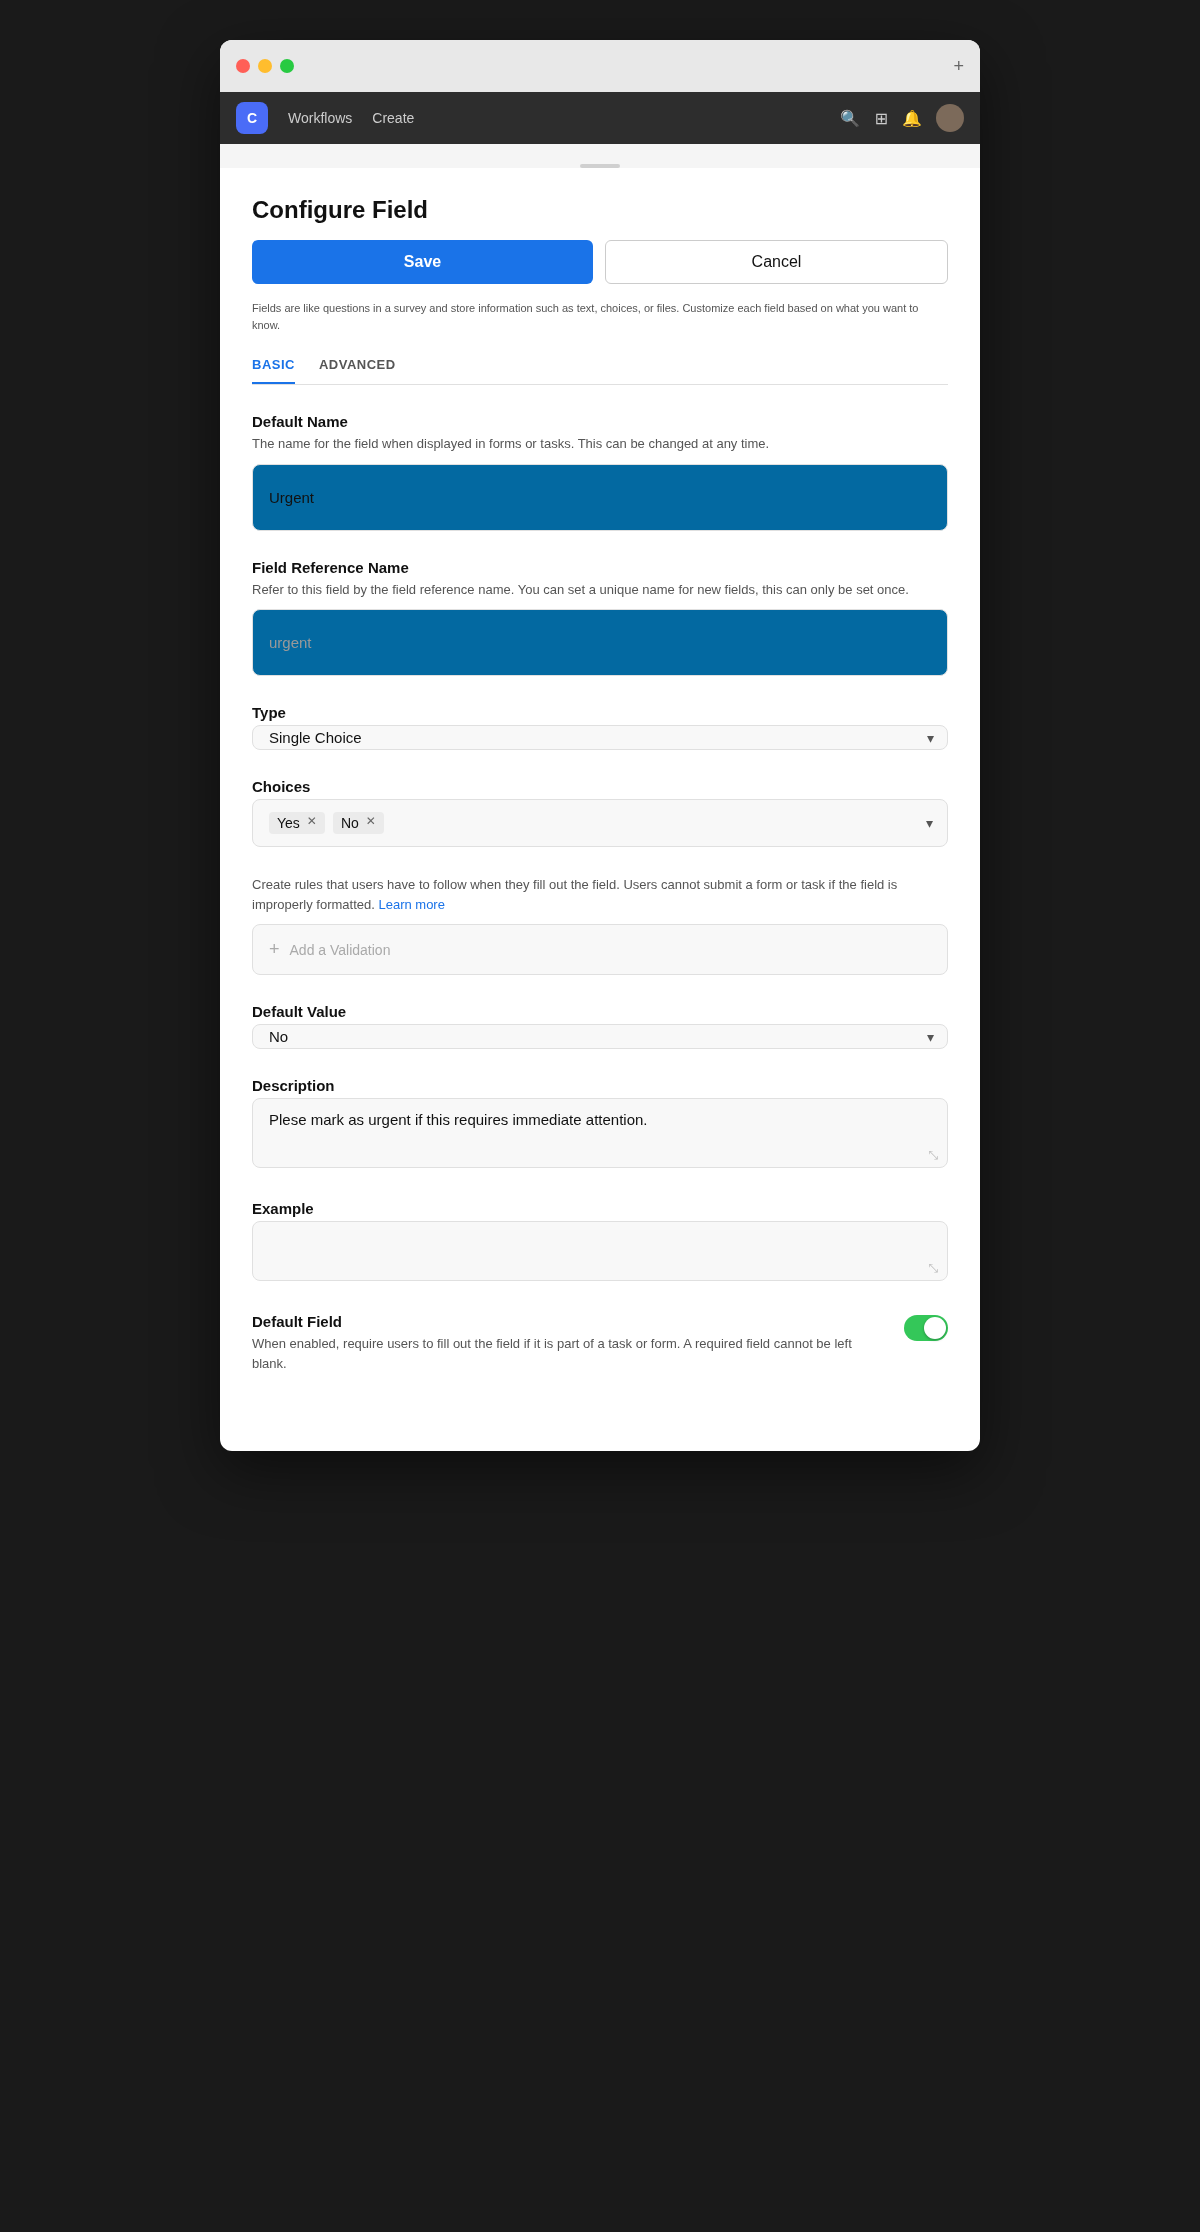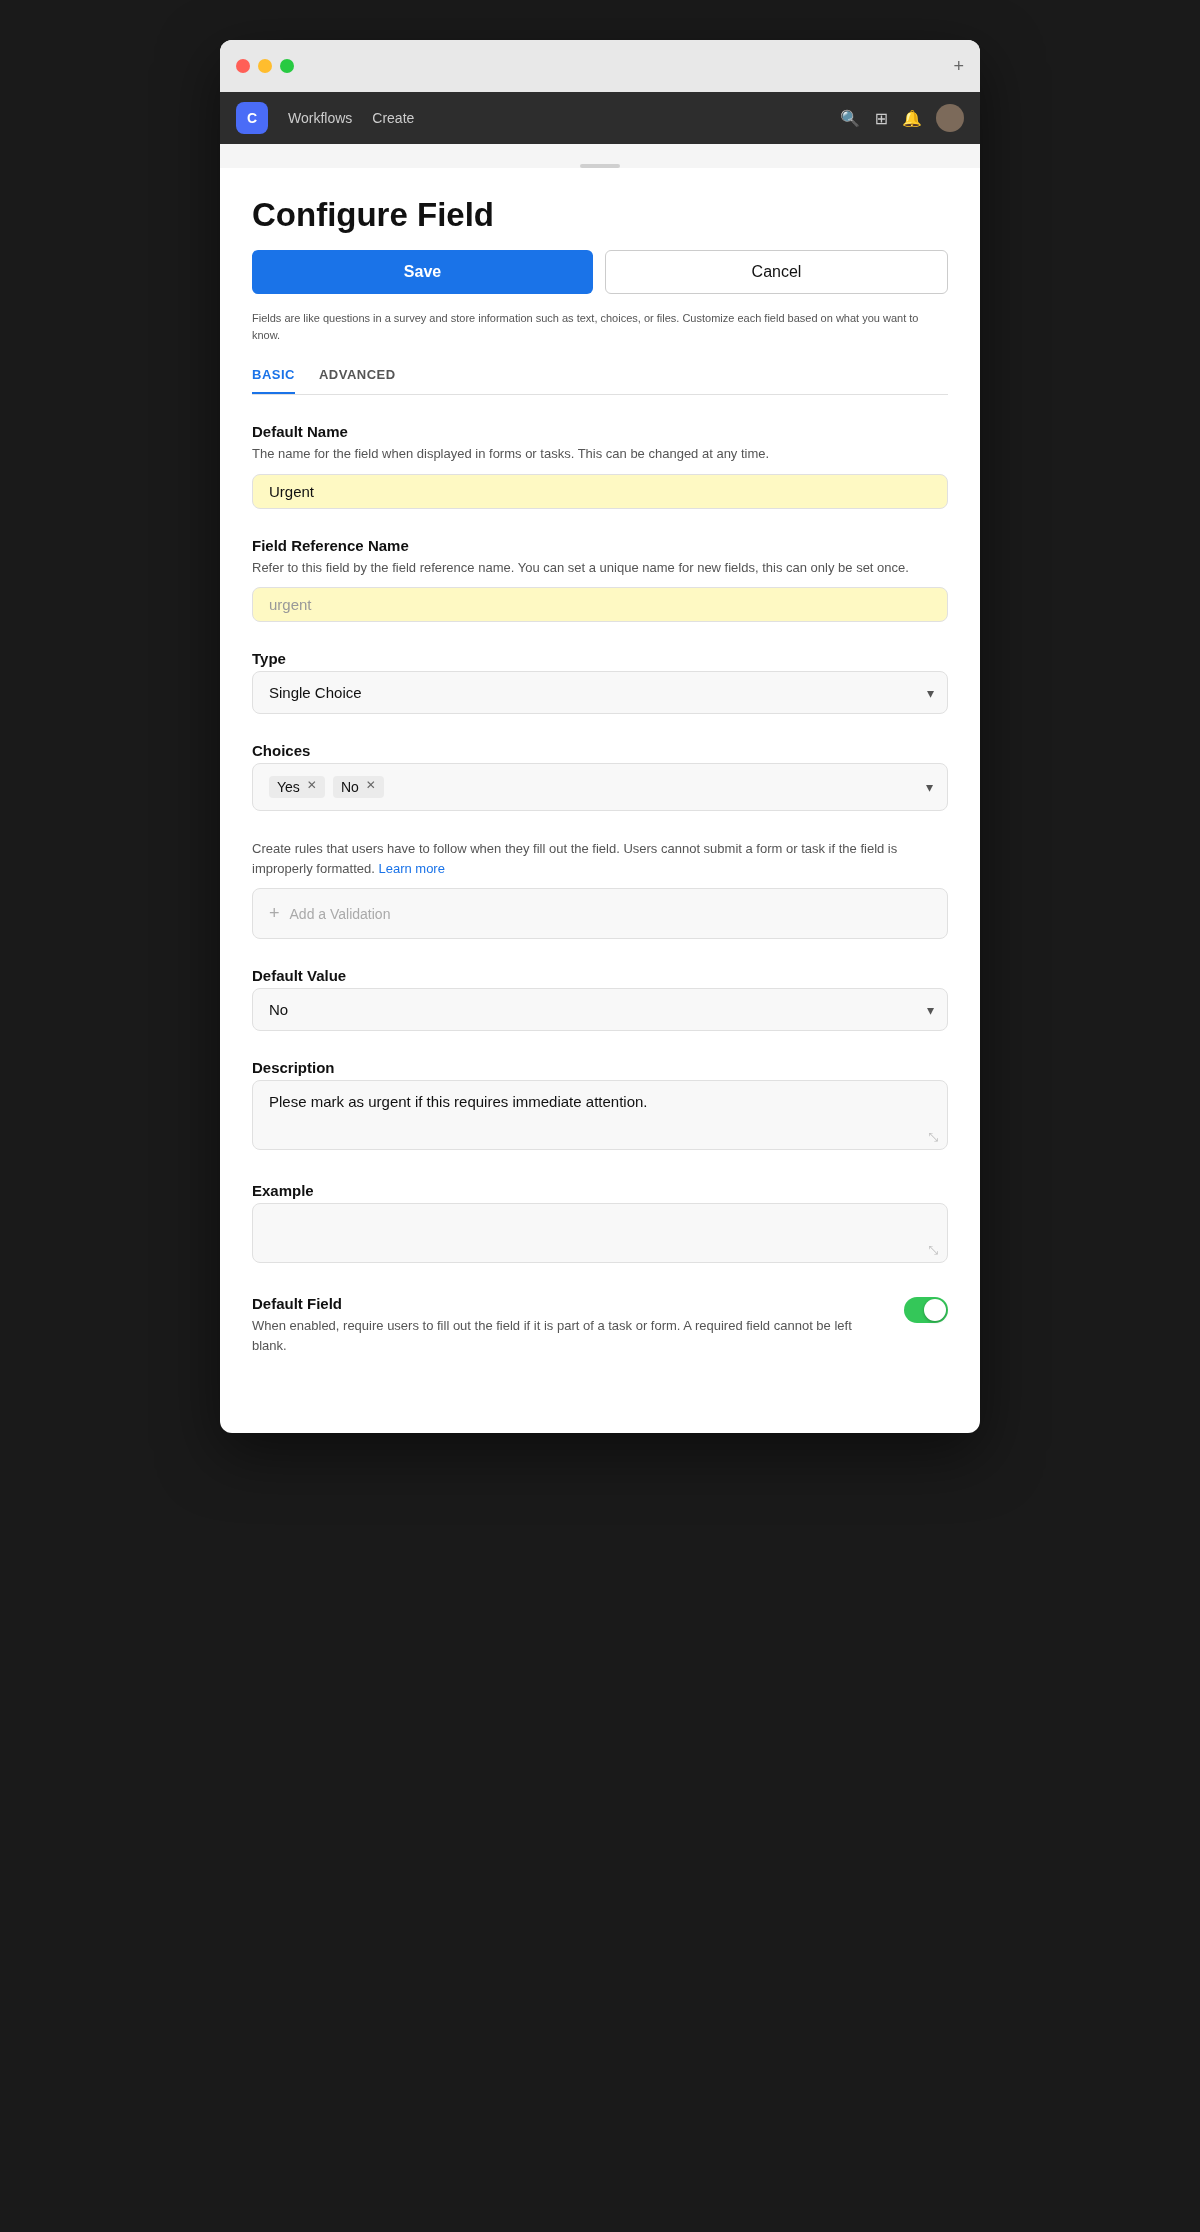--- a/index.html
+++ b/index.html
@@ -99,21 +99,21 @@
       overflow-y: auto;
     }
     .modal-handle {
       width: 40px;
       height: 4px;
       background: #d0d0d0;
       border-radius: 2px;
       margin: 12px auto 0;
     }
     .page-title {
-      font-size: 33px;
+      font-size: 24px;
       font-weight: 700;
       color: #111;
       margin-bottom: 16px;
     }
     .action-buttons {
       display: flex;
       gap: 12px;
       margin-bottom: 16px;
     }
     .btn-save {
@@ -177,37 +177,37 @@
       color: #555;
       margin-bottom: 10px;
       line-height: 1.5;
     }
     .field-sublabel a {
       color: #1a73e8;
       text-decoration: none;
     }
     .input-field {
       width: 100%;
-      padding: 8px 16px;
+      padding: 24px 16px;
       border: 1px solid #e0e0e0;
       border-radius: 8px;
       font-size: 15px;
       color: #111;
-      background: #fef9c3;
+      background: #0369a1;
       outline: none;
     }
     .input-field::placeholder {
       color: #999;
     }
     .select-wrapper {
       position: relative;
     }
     .select-field {
       width: 100%;
-      padding: 12px 16px;
+      padding: 3px 16px;
       border: 1px solid #e0e0e0;
       border-radius: 8px;
       font-size: 15px;
       color: #111;
       background: #f8f8f8;
       appearance: none;
       cursor: pointer;
       outline: none;
     }
     .select-chevron {

